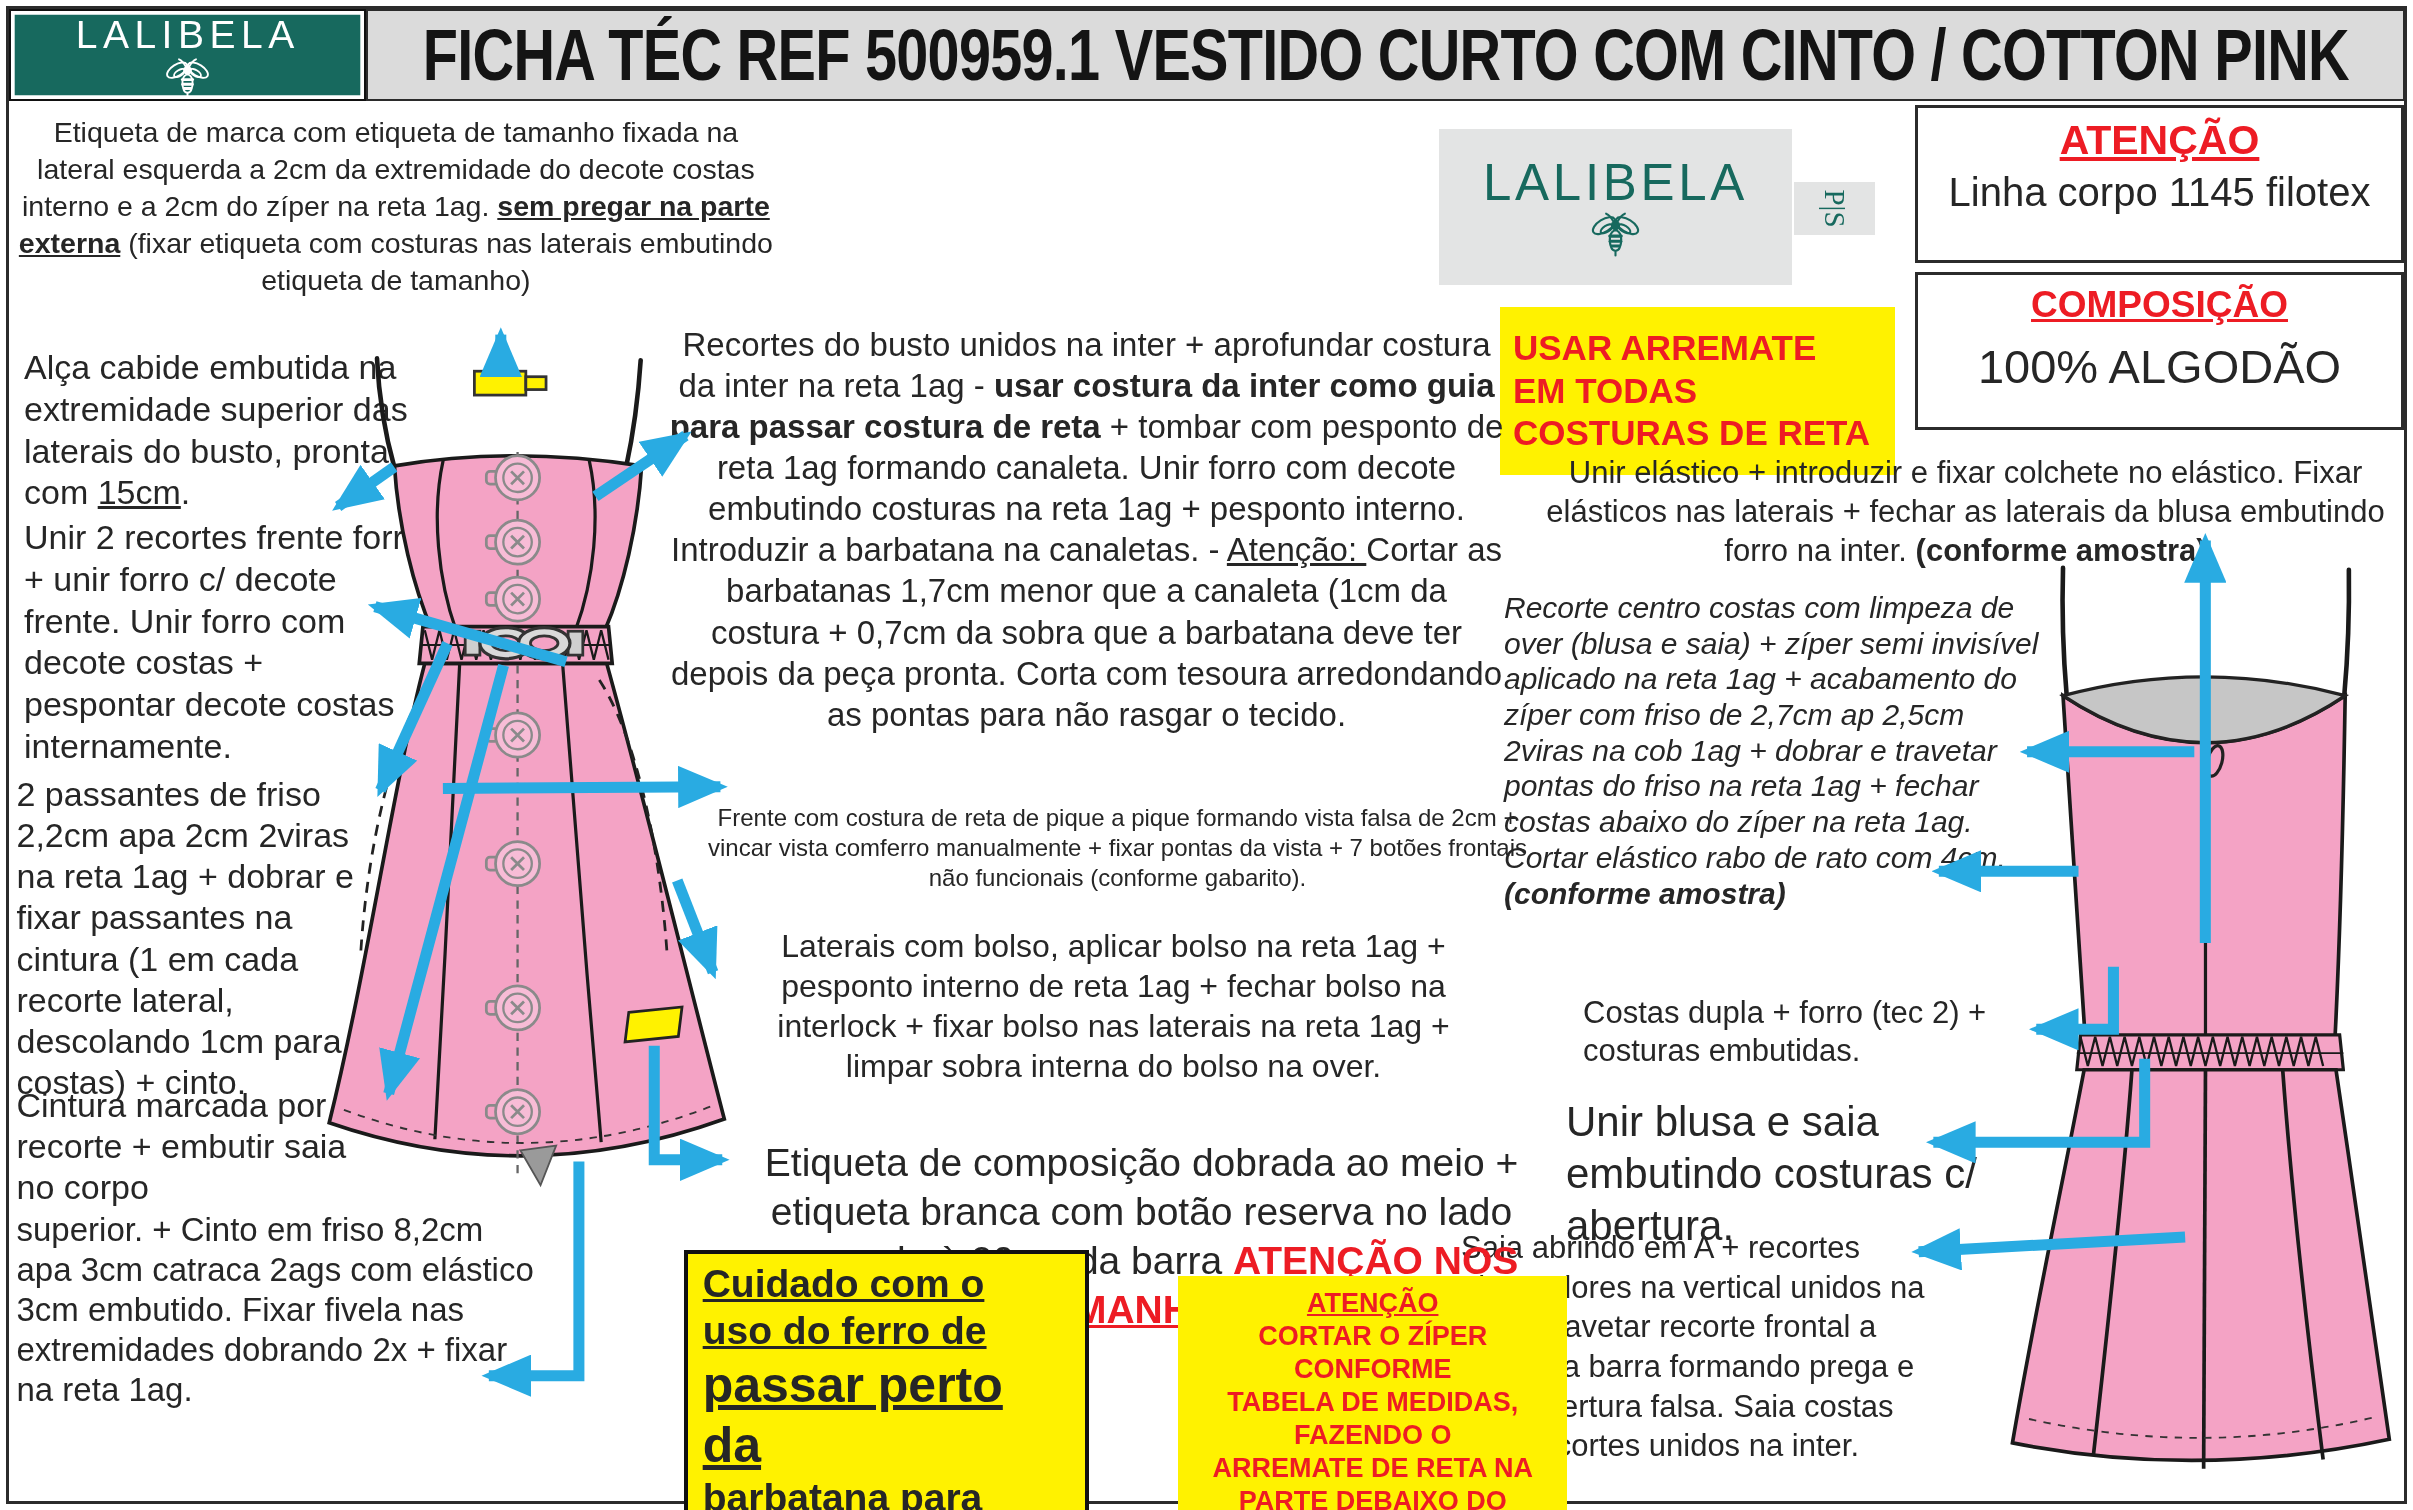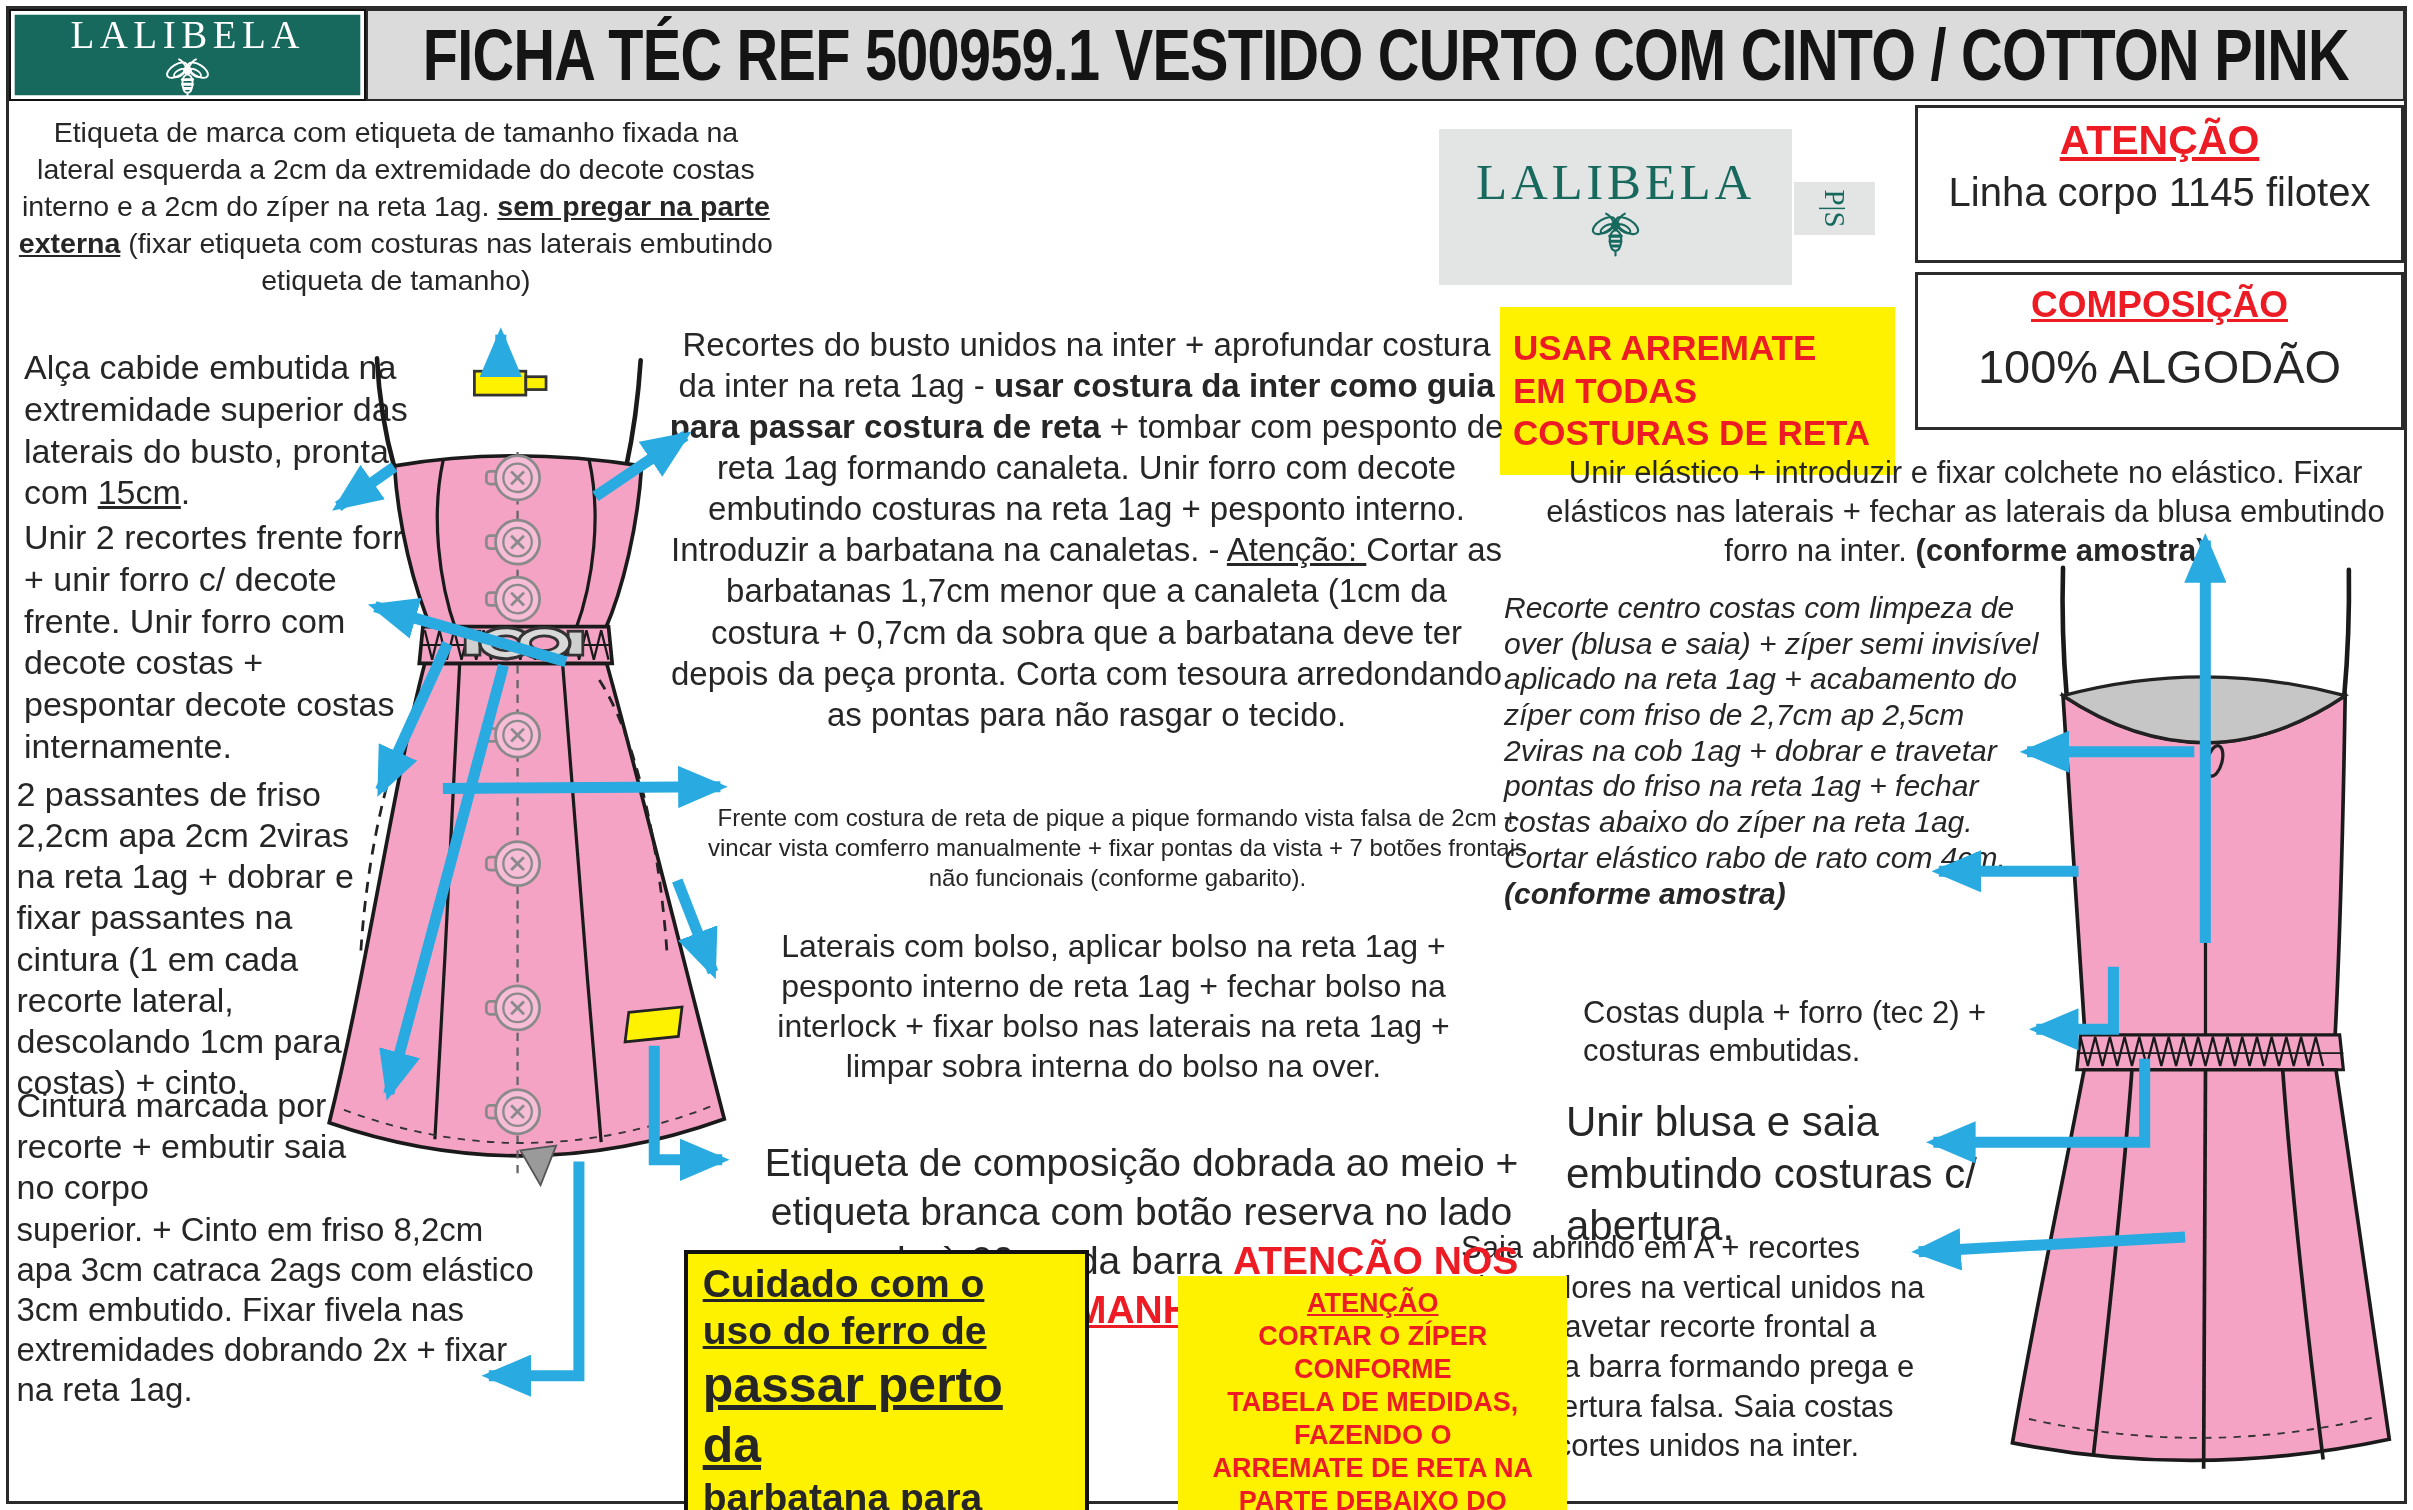--- a/index.html
+++ b/index.html
@@ -3,21 +3,21 @@
 <meta charset="utf-8">
 <style>
   html,body{margin:0;padding:0;background:#9a9a9a;}
   .page{position:relative;width:2413px;height:1510px;background:#fff;overflow:hidden;
         font-family:"Liberation Sans","DejaVu Sans",sans-serif;color:#262626;}
   .abs{position:absolute;}
   .frame{position:absolute;left:5.5px;top:5.5px;width:2395px;height:1492px;border:3.7px solid #2b2b2b;}
   .logo-box{position:absolute;left:9.2px;top:9.2px;width:357px;height:92px;background:#17695E;
             border:2.8px solid #111;box-shadow:inset 0 0 0 3.7px #fff;
             display:flex;flex-direction:column;align-items:center;justify-content:flex-start;padding-top:3.7px;box-sizing:border-box;}
-  .logo-text{font-family:Liberation Serif, serif;color:#fff;font-size:39px;letter-spacing:5.5px;line-height:1.05;}
+  .logo-text{font-family:Liberation Sans, sans-serif;color:#fff;font-size:39px;letter-spacing:5.5px;line-height:1.05;}
   .title-box{position:absolute;left:366px;top:9.2px;width:2039px;height:92px;background:#DBDBDB;
              border:2.8px solid #2b2b2b;box-sizing:border-box;display:flex;align-items:center;justify-content:center;}
   .title-text{font-size:72px;font-weight:bold;white-space:nowrap;transform:scaleX(.8);color:#141414;letter-spacing:-0.9px;}
   .tb{position:absolute;}
   .center{text-align:center;}
   .un{text-decoration:underline;}
   .red{color:#ED1C24;}
   .bold{font-weight:bold;}
   .brand-box{position:absolute;left:1439px;top:129px;width:353px;height:156px;background:#E3E4E4;color:#17695E;
              display:flex;flex-direction:column;align-items:center;justify-content:center;}

